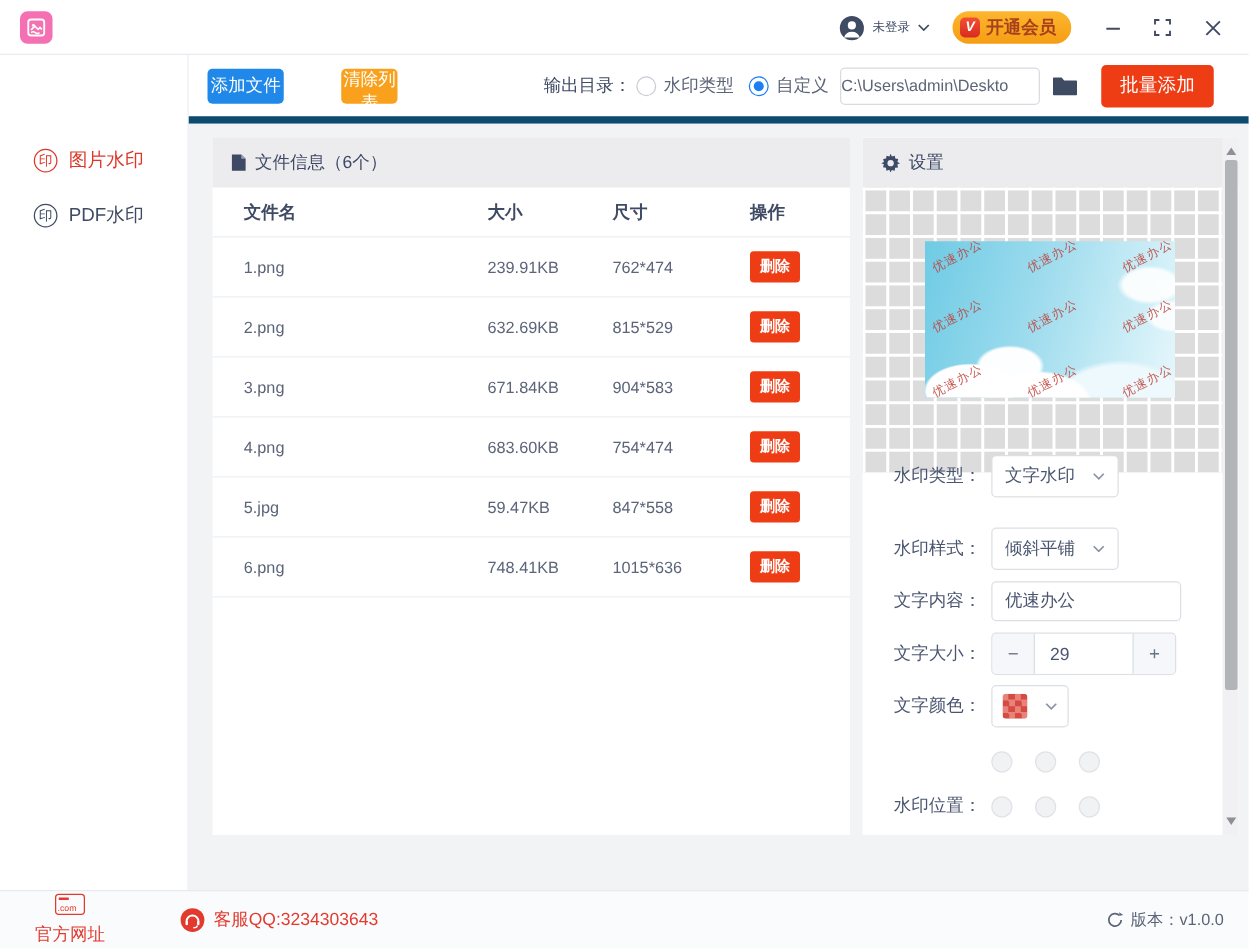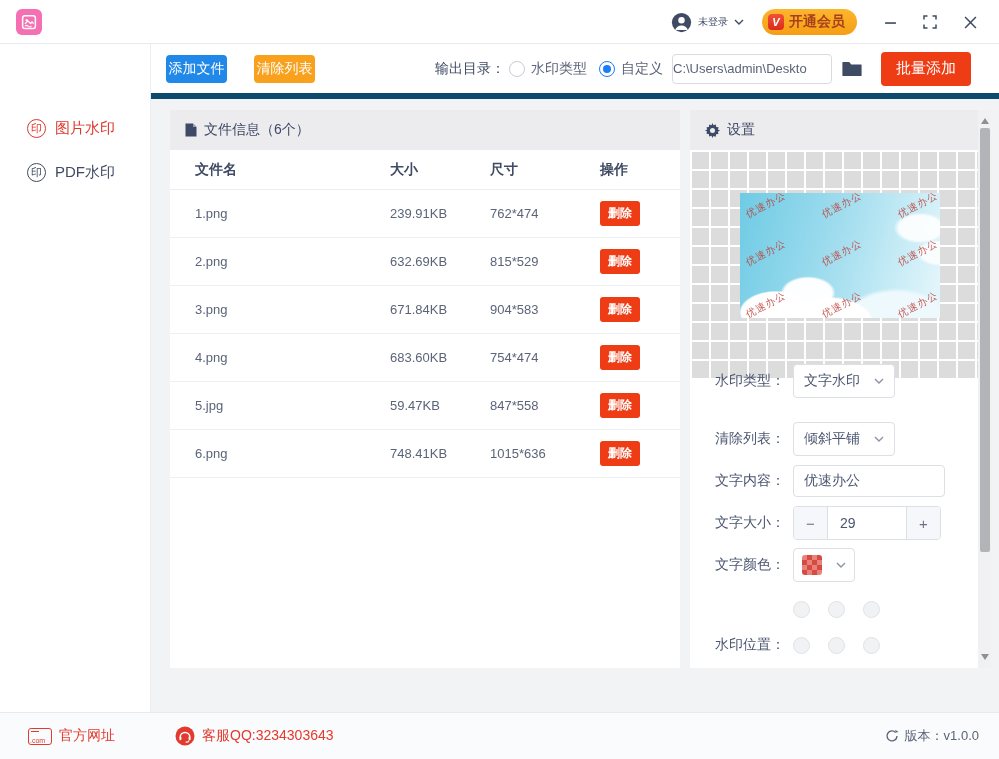--- a/index.html
+++ b/index.html
@@ -20,21 +20,21 @@
   .sidebar { position:absolute; left:0; top:44px; width:151px; height:668px; background:#fff; border-right:1px solid #ebedf0; }
   .side-item { display:flex; align-items:center; gap:9px; height:44px; padding-left:27px; font-size:15px; color:#3f4a63; cursor:pointer; }
   .side-item.first { margin-top:62px; }
   .side-item.active { color:#dd372a; }
   .stamp { display:inline-flex; width:19px; height:19px; border:1.5px solid currentColor; border-radius:50%; font-size:11px; align-items:center; justify-content:center; flex:0 0 auto; }
 
   
   .toolbar { position:absolute; left:151px; top:44px; width:848px; height:55px; background:#fff; border-bottom:6px solid #0c4a6e; display:flex; align-items:center; }
   .btn { border:none; border-radius:4px; color:#fff; font-size:14px; cursor:pointer; }
   .btn-add { position:absolute; left:15px; width:61px; height:28px; background:#2088e8; }
-  .btn-clear { position:absolute; left:103px; width:61px; height:28px; background:#f9a11c; }
+  .btn-clear { position:absolute; left:122px; width:45px; height:28px; background:#f9a11c; }
   .out-label { position:absolute; left:284px; font-size:14px; color:#3f4a63; }
   .radio-row { position:absolute; left:358px; display:flex; align-items:center; gap:6px; font-size:14px; color:#5b6478; }
   .radio-row.second { left:448px; }
   .radio { width:16px; height:16px; border-radius:50%; border:1px solid #c9ccd4; background:#fff; position:relative; }
   .radio.checked { border:1px solid #1b7ef2; }
   .radio.checked::after { content:""; position:absolute; left:3px; top:3px; width:8px; height:8px; border-radius:50%; background:#1b7ef2; }
   .path-input { position:absolute; left:521px; width:160px; height:30px; border:1px solid #d8dbe0; border-radius:4px; padding:0 0; font-size:13px; color:#5b6478; font-family:"Liberation Sans",sans-serif; }
   .folder-btn { position:absolute; left:688px; width:26px; height:26px; background:none; border:none; display:flex; align-items:center; justify-content:center; }
   .btn-batch { position:absolute; left:730px; width:90px; height:34px; background:#ee3c15; font-size:15px; }
 
@@ -86,21 +86,21 @@
 
   .scrollbar { position:absolute; right:0; top:0; width:13px; height:558px; background:#f1f1f3; }
   .sb-arrow { position:absolute; left:3px; width:0; height:0; border-left:4px solid transparent; border-right:4px solid transparent; }
   .sb-up { top:8px; border-bottom:6px solid #8d9099; }
   .sb-down { bottom:8px; border-top:6px solid #8d9099; }
   .sb-thumb { position:absolute; left:1.5px; top:18px; width:10px; height:424px; background:#b2b4b8; border-radius:2px; }
 
   
   .footer { position:absolute; left:0; top:712px; width:999px; height:47px; background:#fafbfc; border-top:1px solid #e9eaec; display:flex; align-items:center; }
   .foot-link { display:flex; align-items:center; gap:7px; color:#e23a2e; font-size:14px; cursor:pointer; }
-  .foot-link.site { margin-left:28px; }
+  .foot-link.site { margin-left:28px;flex-direction:column; }
   .foot-link.qq { margin-left:60px; }
   .com-icon { width:24px; height:17px; border:1.5px solid #e23a2e; border-radius:3px; position:relative; display:block; }
   .com-icon i { position:absolute; left:1px; bottom:0px; font-size:7px; font-style:normal; color:#e23a2e; letter-spacing:0; }
   .com-icon::before { content:""; position:absolute; left:2px; top:2px; width:8px; height:1.5px; background:#e23a2e; }
   .version { margin-left:auto; margin-right:20px; display:flex; align-items:center; gap:6px; color:#5b6478; font-size:13px; }
 
   svg { display:block; }
 </style>
 </head>
 <body>
@@ -265,21 +265,21 @@
         <span class="f-label">水印类型：</span>
         <div class="select control">
           <span>文字水印</span>
           <svg width="10" height="6" viewBox="0 0 10 6">
               <path d="M1 1l4 4 4-4" stroke="#8a93a5" stroke-width="1.4" fill="none"></path>
             </svg>
         </div>
       </div>
 
       <div class="form-row" style="top:312px">
-        <span class="f-label">清除列表：</span>
+        <span class="f-label">水印样式：</span>
         <div class="select control">
           <span>倾斜平铺</span>
           <svg width="10" height="6" viewBox="0 0 10 6">
               <path d="M1 1l4 4 4-4" stroke="#8a93a5" stroke-width="1.4" fill="none"></path>
             </svg>
         </div>
       </div>
 
       <div class="form-row" style="top:354px">
         <span class="f-label">文字内容：</span>

